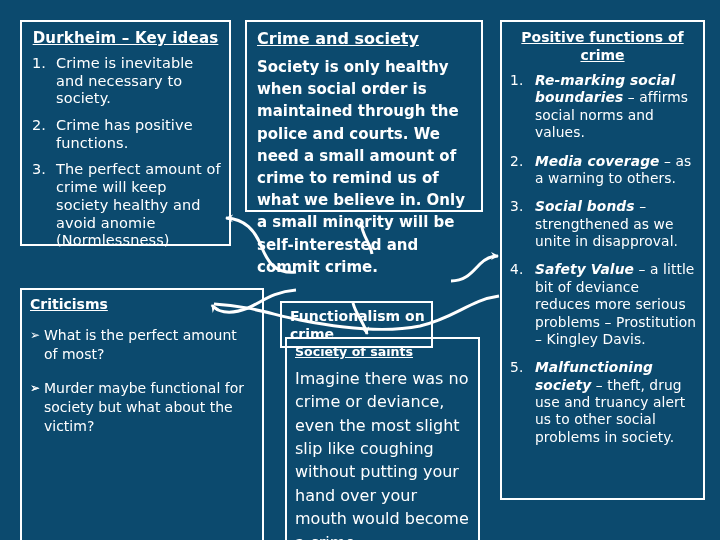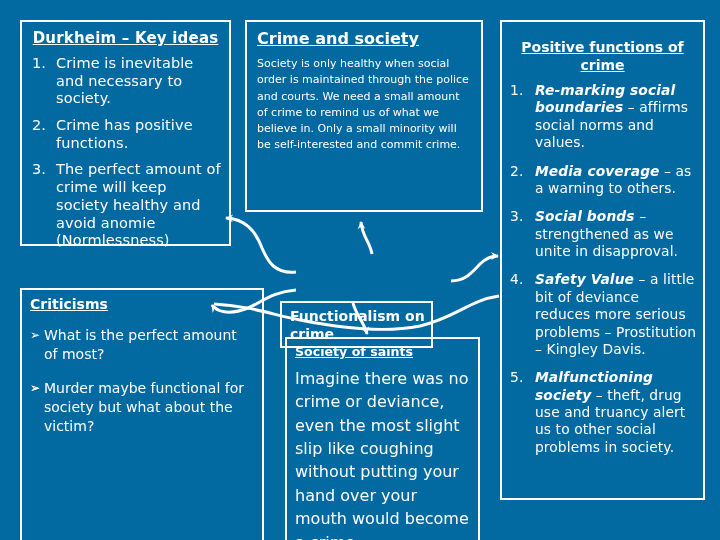--- a/index.html
+++ b/index.html
@@ -4,21 +4,21 @@
 <style>
   html, body {
     margin: 0;
     padding: 0;
     background: #000000;
   }
   #stage {
     position: relative;
     width: 720px;
     height: 540px;
-    background: #0369a1;
+    background: #0c4a6e;
     overflow: hidden;
     font-family: "DejaVu Sans", sans-serif;
     color: #ffffff;
   }
   .box {
     position: absolute;
     border: 2px solid #ffffff;
     box-sizing: border-box;
     background: transparent;
   }
@@ -61,27 +61,28 @@
   #box-crimesociety {
     left: 245px; top: 20px; width: 238px; height: 192px;
     padding: 7px 10px 0 10px;
   }
   #box-crimesociety .heading {
     font-size: 16px;
     display: block;
     margin: 0 0 8px 0;
   }
   #box-crimesociety .body {
-    font-size: 11px;
+    font-size: 15px;
     line-height: 1.48;
+    font-weight: bold;
   }
   
   #box-positive {
     left: 500px; top: 20px; width: 205px; height: 480px;
-    padding: 17px 6px 0 6px;
+    padding: 7px 6px 0 6px;
   }
   #box-positive .heading {
     font-size: 14px;
     text-align: center;
     display: block;
     margin: 0 0 8px 0;
     line-height: 1.25;
   }
   #box-positive .numlist li {
     font-size: 13.8px;

